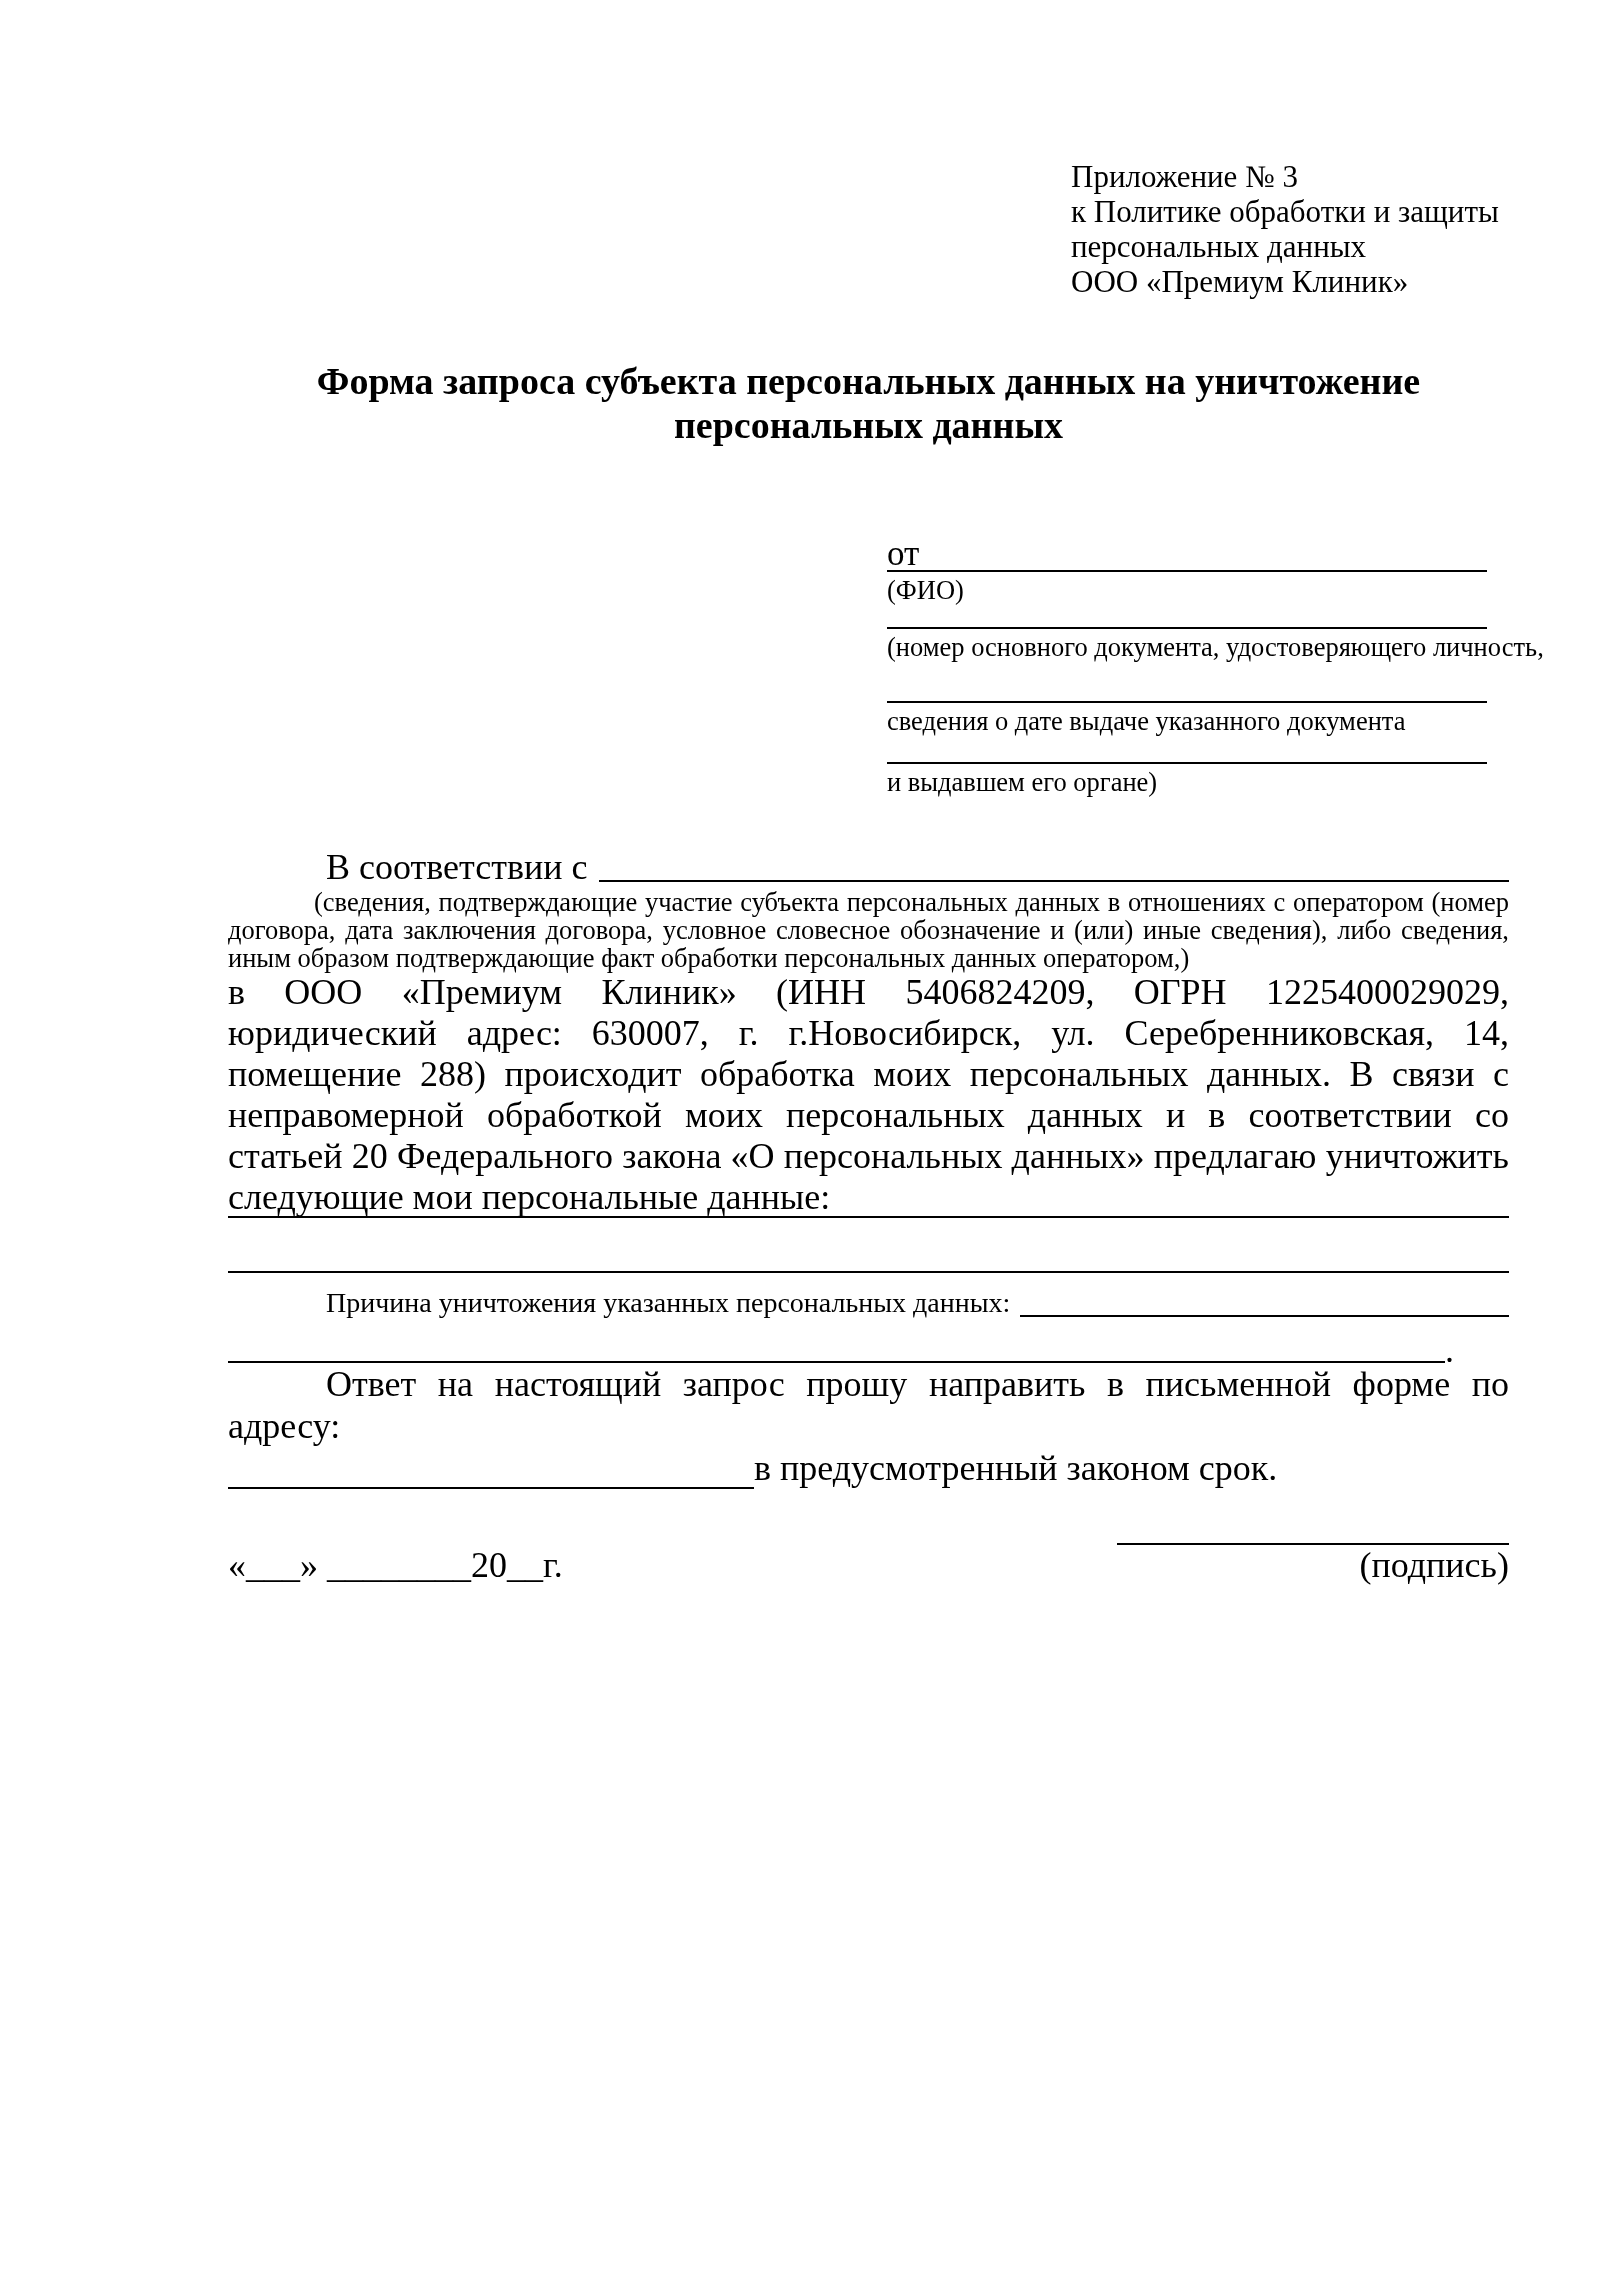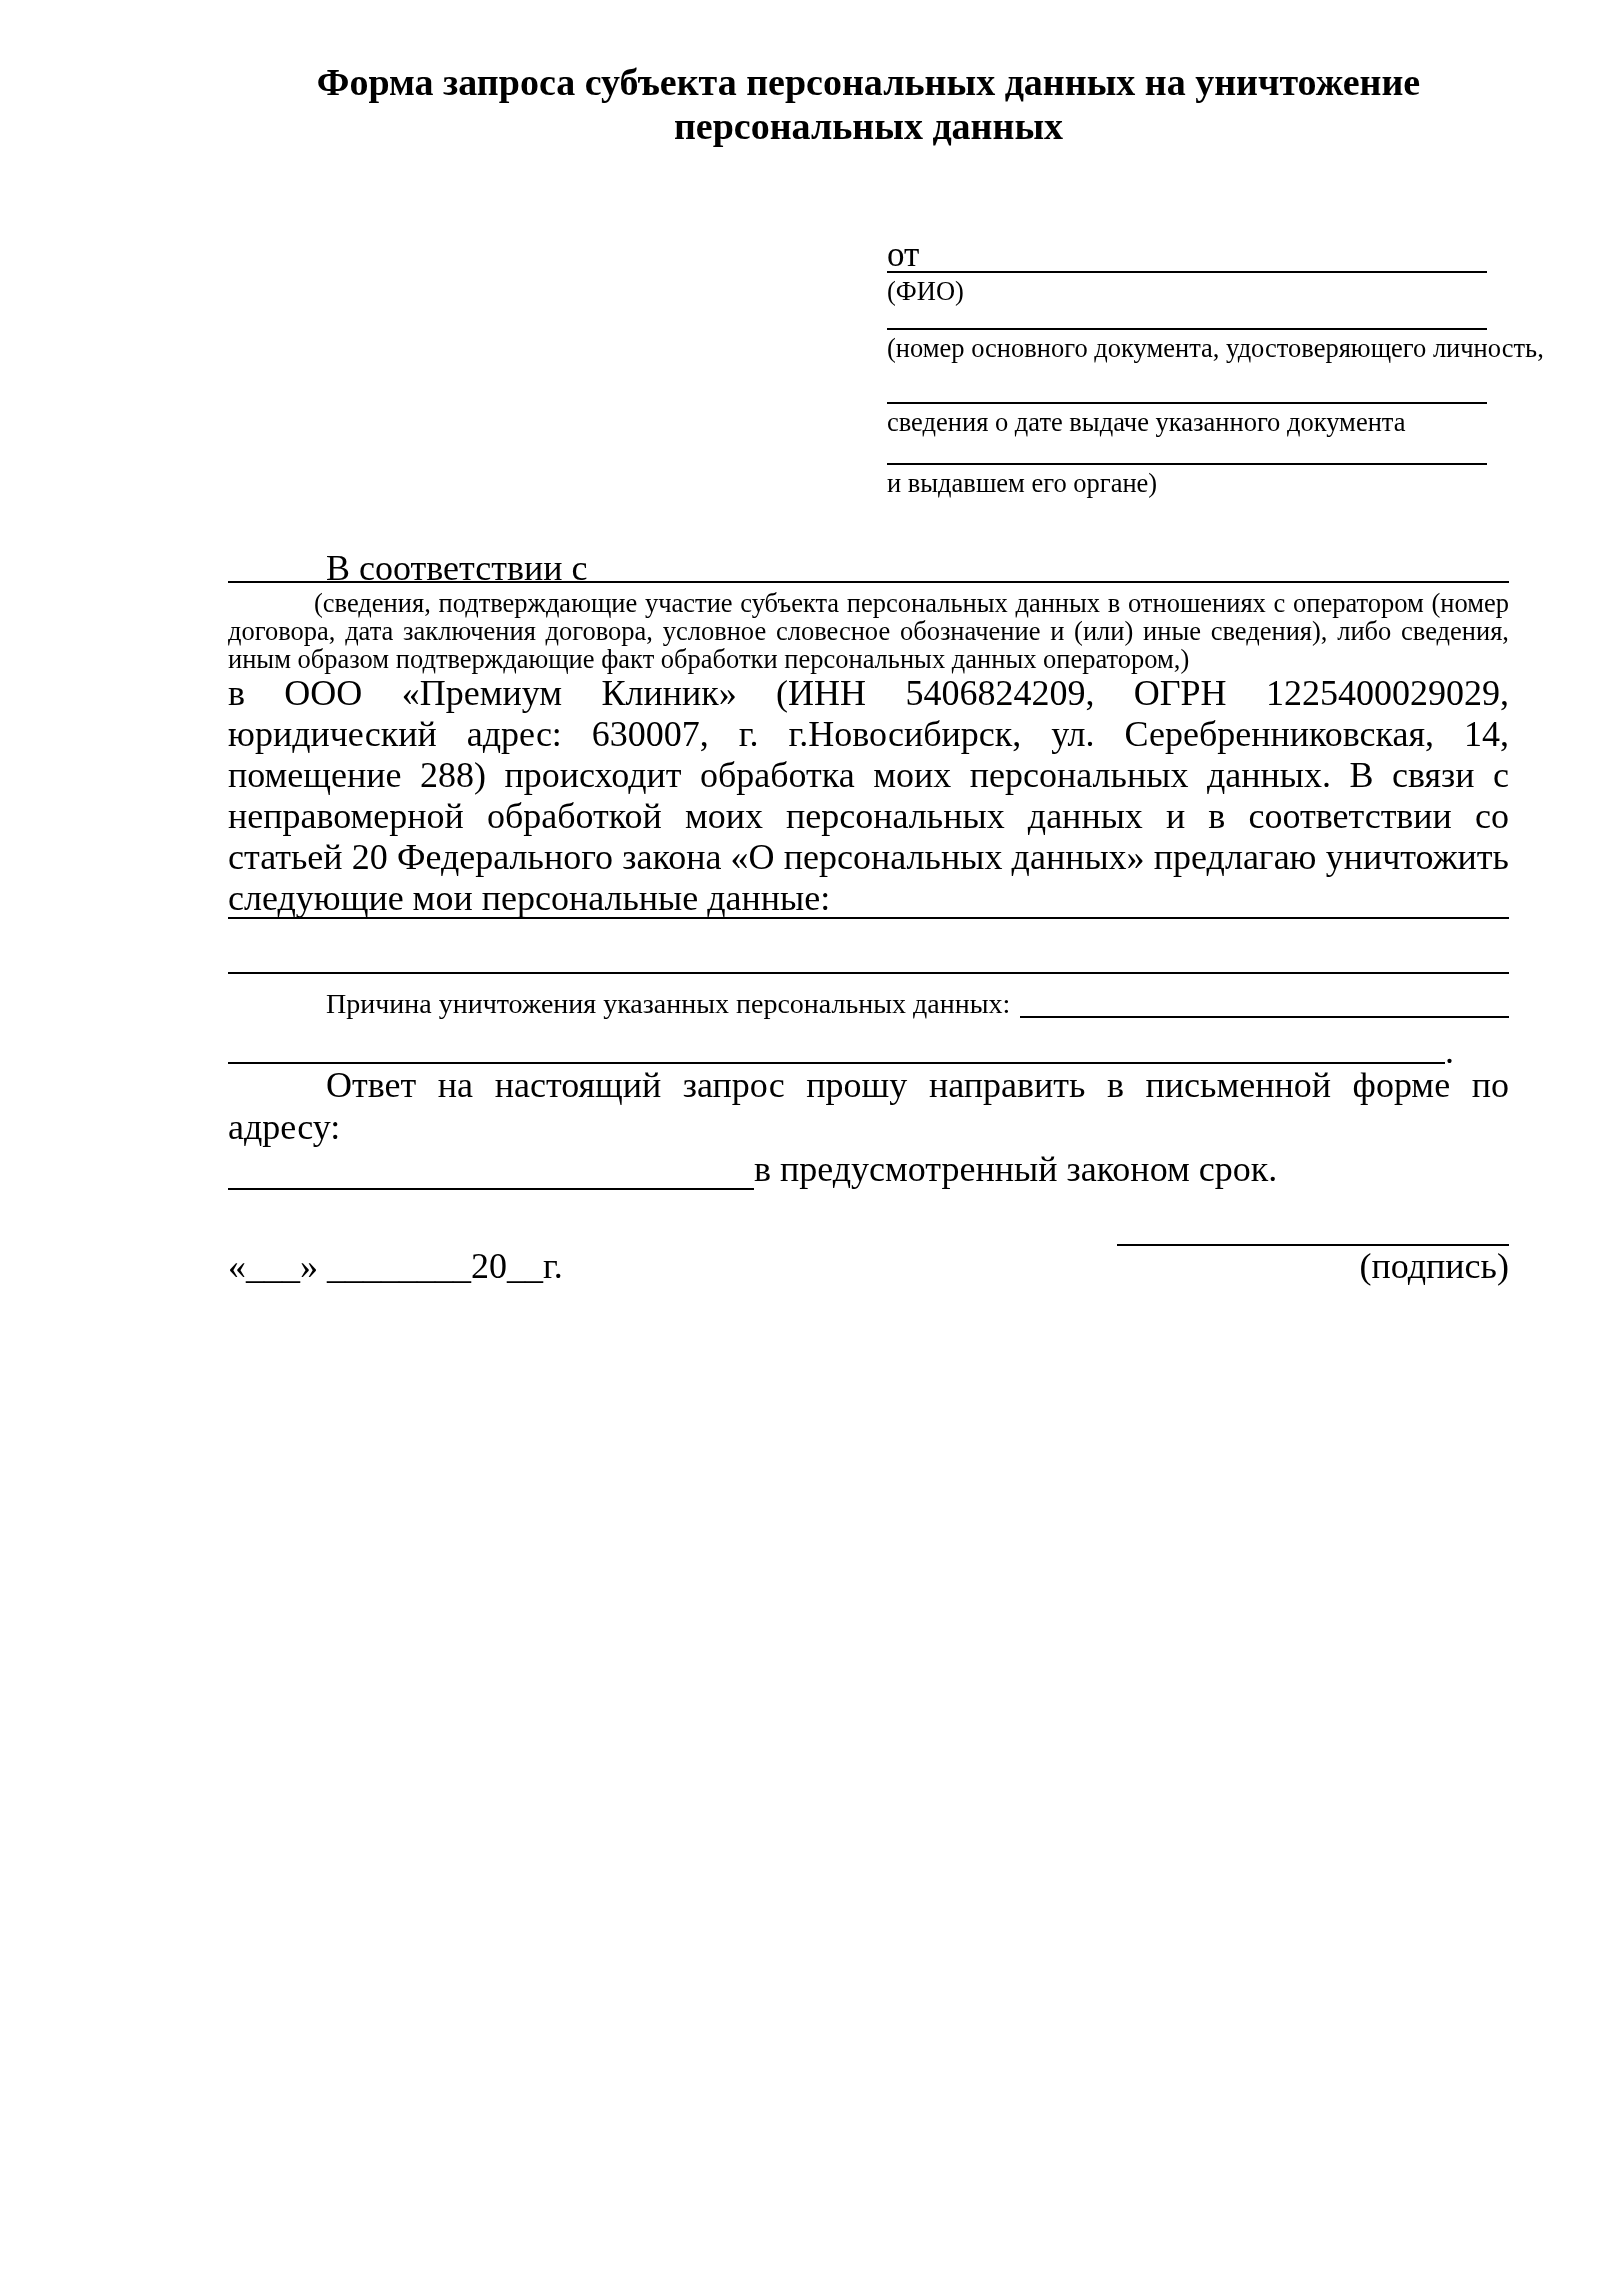--- a/index.html
+++ b/index.html
@@ -58,21 +58,20 @@
     text-align: left;
     white-space: nowrap;
   }
 
   
   .accordance-row {
     margin-top: 50px;
     display: flex;
     font-size: 36px;
     line-height: 41px;
-    flex-direction: column;
   }
   .accordance-label {
     margin-left: 98px;
     padding-right: 11.8px;
     white-space: nowrap;
   }
   .fill-grow {
     flex: 1 1 auto;
     position: relative;
   }
@@ -165,20 +164,26 @@
     border-bottom: 2.9px solid #000;
   }
   .sig-caption { white-space: nowrap; }
 </style>
 </head>
 <body>
 
 <div class="page">
   <div class="content">
 
+    <div class="header-block">
+      <div>Приложение № 3</div>
+      <div>к Политике обработки и защиты</div>
+      <div>персональных данных</div>
+      <div>ООО «Премиум Клиник»</div>
+    </div>
 
     <div class="title">Форма запроса субъекта персональных данных на уничтожение персональных данных</div>
 
     <div class="addressee">
       <div class="addr-from">от</div>
 
       <div class="field-line"></div>
       <div class="field-caption">(ФИО)</div>
 
       <div class="field-line gap1"></div>

